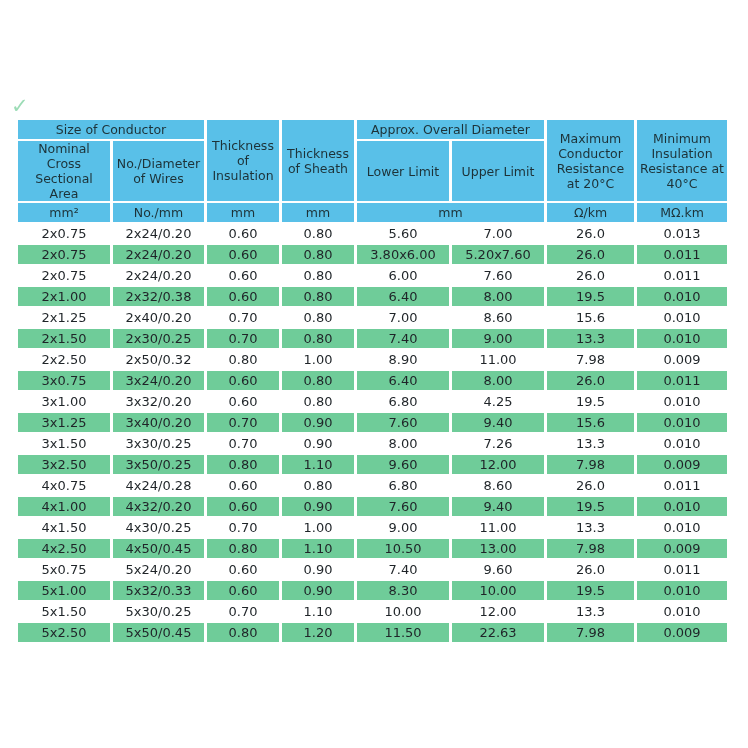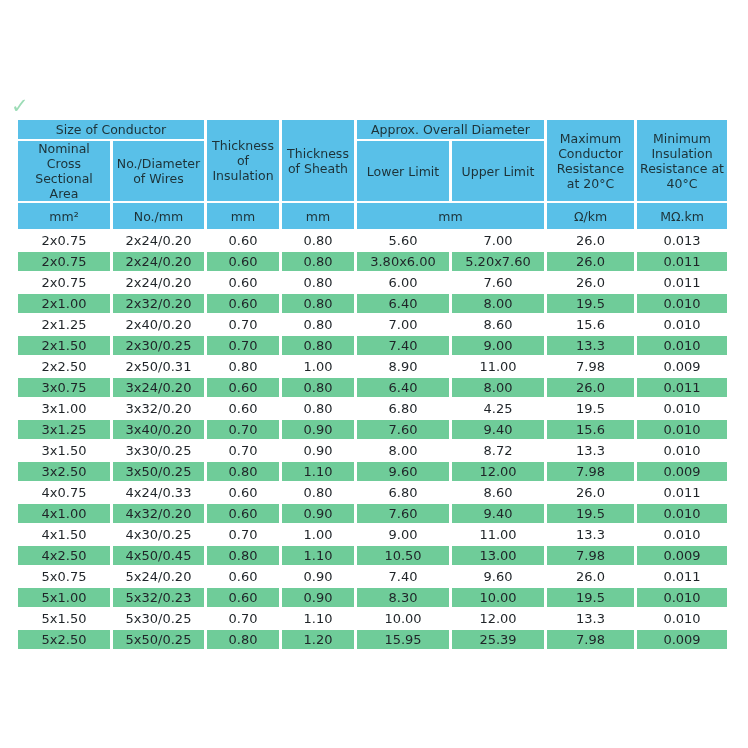--- a/index.html
+++ b/index.html
@@ -43,21 +43,21 @@
     overflow: hidden;
   }
   thead th {
     background: #59c0e8;
     color: #1d3238;
     font-size: 12.5px;
     line-height: 15px;
   }
   tr.hrow1 { height: 19px; }
   tr.hrow2 { height: 41px; }
-  tr.hrow3 { height: 26px; margin-left: 20px; }
+  tr.hrow3 { height: 19px; margin-left: 20px; }
   tbody tr { height: 19px; }
   tbody td {
     background: #ffffff;
     color: #1f2428;
     font-size: 13px;
     line-height: 17px;
     white-space: nowrap;
   }
   tbody tr:nth-child(even) td {
     background: #6fcc99;
@@ -132,21 +132,21 @@
           <td>2x24/0.20</td>
           <td>0.60</td>
           <td>0.80</td>
           <td>6.00</td>
           <td>7.60</td>
           <td>26.0</td>
           <td>0.011</td>
         </tr>
         <tr>
           <td>2x1.00</td>
-          <td>2x32/0.20</td>
+          <td>2x32/0.38</td>
           <td>0.60</td>
           <td>0.80</td>
           <td>6.40</td>
           <td>8.00</td>
           <td>19.5</td>
           <td>0.010</td>
         </tr>
         <tr>
           <td>2x1.25</td>
           <td>2x40/0.20</td>
@@ -162,21 +162,21 @@
           <td>2x30/0.25</td>
           <td>0.70</td>
           <td>0.80</td>
           <td>7.40</td>
           <td>9.00</td>
           <td>13.3</td>
           <td>0.010</td>
         </tr>
         <tr>
           <td>2x2.50</td>
-          <td>2x50/0.31</td>
+          <td>2x50/0.32</td>
           <td>0.80</td>
           <td>1.00</td>
           <td>8.90</td>
           <td>11.00</td>
           <td>7.98</td>
           <td>0.009</td>
         </tr>
         <tr>
           <td>3x0.75</td>
           <td>3x24/0.20</td>
@@ -206,37 +206,37 @@
           <td>9.40</td>
           <td>15.6</td>
           <td>0.010</td>
         </tr>
         <tr>
           <td>3x1.50</td>
           <td>3x30/0.25</td>
           <td>0.70</td>
           <td>0.90</td>
           <td>8.00</td>
-          <td>8.72</td>
+          <td>7.26</td>
           <td>13.3</td>
           <td>0.010</td>
         </tr>
         <tr>
           <td>3x2.50</td>
           <td>3x50/0.25</td>
           <td>0.80</td>
           <td>1.10</td>
           <td>9.60</td>
           <td>12.00</td>
           <td>7.98</td>
           <td>0.009</td>
         </tr>
         <tr>
           <td>4x0.75</td>
-          <td>4x24/0.33</td>
+          <td>4x24/0.28</td>
           <td>0.60</td>
           <td>0.80</td>
           <td>6.80</td>
           <td>8.60</td>
           <td>26.0</td>
           <td>0.011</td>
         </tr>
         <tr>
           <td>4x1.00</td>
           <td>4x32/0.20</td>
@@ -272,44 +272,44 @@
           <td>5x24/0.20</td>
           <td>0.60</td>
           <td>0.90</td>
           <td>7.40</td>
           <td>9.60</td>
           <td>26.0</td>
           <td>0.011</td>
         </tr>
         <tr>
           <td>5x1.00</td>
-          <td>5x32/0.23</td>
+          <td>5x32/0.33</td>
           <td>0.60</td>
           <td>0.90</td>
           <td>8.30</td>
           <td>10.00</td>
           <td>19.5</td>
           <td>0.010</td>
         </tr>
         <tr>
           <td>5x1.50</td>
           <td>5x30/0.25</td>
           <td>0.70</td>
           <td>1.10</td>
           <td>10.00</td>
           <td>12.00</td>
           <td>13.3</td>
           <td>0.010</td>
         </tr>
         <tr>
           <td>5x2.50</td>
-          <td>5x50/0.25</td>
+          <td>5x50/0.45</td>
           <td>0.80</td>
           <td>1.20</td>
-          <td>15.95</td>
-          <td>25.39</td>
+          <td>11.50</td>
+          <td>22.63</td>
           <td>7.98</td>
           <td>0.009</td>
         </tr>
       </tbody>
   </table>
 
 </div>
 
 </body></html>

